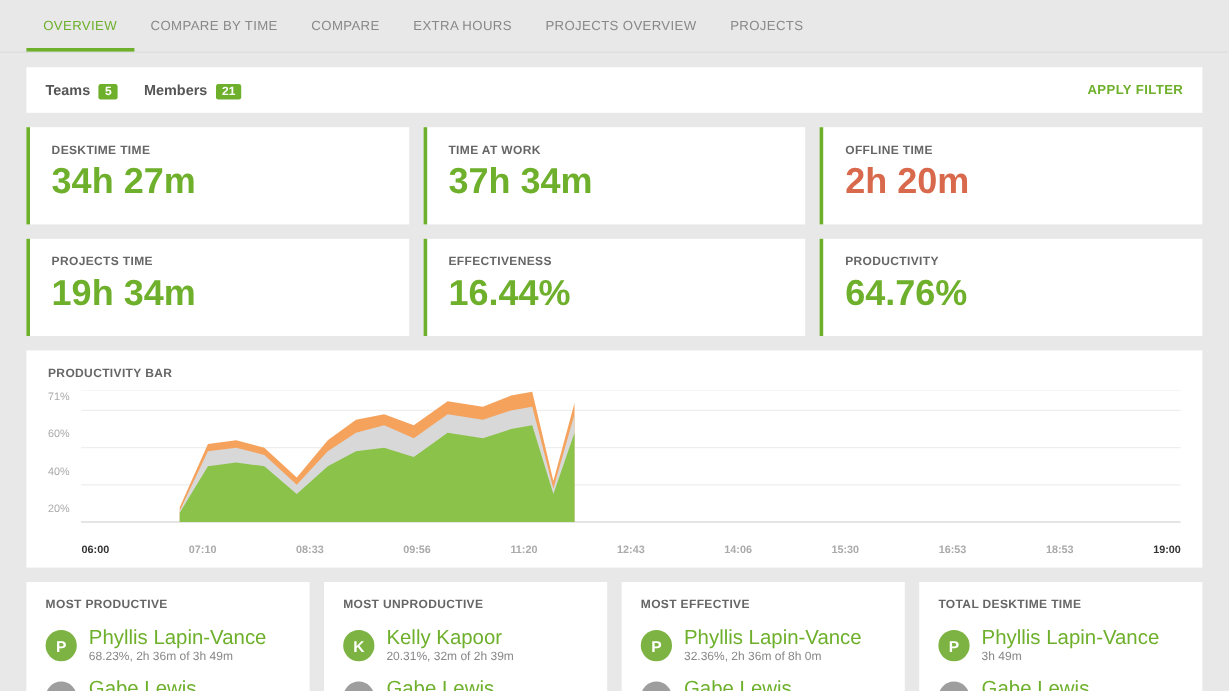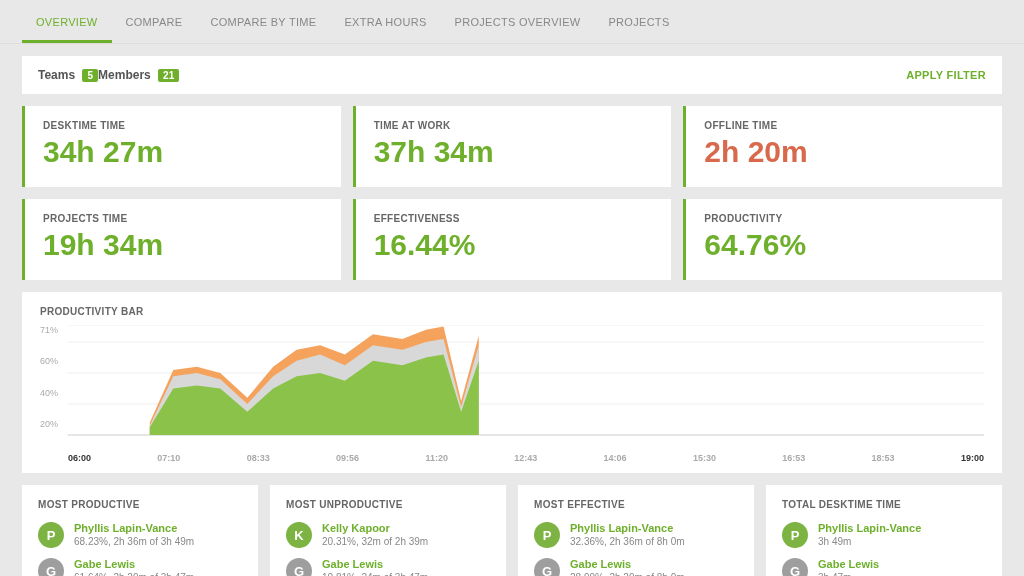--- a/index.html
+++ b/index.html
@@ -2,21 +2,21 @@
 <html><head>
 <meta charset="utf-8">
 <style>
 * { margin: 0; padding: 0; box-sizing: border-box; }
 body { font-family: -apple-system, BlinkMacSystemFont, "Segoe UI", Arial, sans-serif; background: #e8e8e8; font-size: 13px; color: #555; }
 .page { width: 1024px; height: 576px; background: #e8e8e8; overflow: hidden; }
 .tabs { display: flex; gap: 0; padding: 0 22px; border-bottom: 1px solid #ddd; }
 .tab { padding: 16px 14px 12px 14px; font-size: 11px; font-weight: 400; color: #888; letter-spacing: 0.3px; cursor: pointer; border-bottom: 3px solid transparent; }
 .tab.active { color: #6eb02c; border-bottom-color: #6eb02c; }
 .filter-bar { background: #fff; margin: 12px 22px 0 22px; padding: 12px 16px; display: flex; align-items: center; }
-.filter-left { display: flex; flex: 1; }
+.filter-left { display: flex; gap: 22px; flex: 1; }
 .filter-item { font-size: 12px; font-weight: 600; color: #555; }
 .badge { background: #6eb02c; color: #fff; font-size: 10px; font-weight: 700; padding: 1px 5px; border-radius: 2px; margin-left: 4px; }
 .apply-filter { color: #6eb02c; font-weight: 700; font-size: 11px; letter-spacing: 0.3px; cursor: pointer; }
 .metrics { display: grid; grid-template-columns: 1fr 1fr 1fr; gap: 12px; margin: 12px 22px 0 22px; }
 .metric-card { background: #fff; padding: 14px 18px 18px 18px; border-left: 3px solid #6eb02c; }
 .metric-label { font-size: 10px; font-weight: 700; color: #666; letter-spacing: 0.3px; margin-bottom: 4px; }
 .metric-value { font-size: 30px; font-weight: 700; color: #6eb02c; }
 .metric-value.red { color: #d9694c; }
 .chart-card { background: #fff; margin: 12px 22px 0 22px; padding: 14px 18px 10px 18px; }
 .chart-title { font-size: 10px; font-weight: 700; color: #666; letter-spacing: 0.3px; margin-bottom: 8px; }
@@ -26,31 +26,31 @@
 .x-labels { display: flex; justify-content: space-between; font-size: 9px; color: #333; font-weight: 700; padding: 4px 0 0 28px; }
 .x-labels span.light { color: #aaa; font-weight: 700; }
 .lists { display: grid; grid-template-columns: 1fr 1fr 1fr 1fr; gap: 12px; margin: 12px 22px 0 22px; }
 .list-card { background: #fff; padding: 14px 16px; }
 .list-title { font-size: 10px; font-weight: 700; color: #666; letter-spacing: 0.3px; margin-bottom: 12px; }
 .list-row { display: flex; align-items: center; gap: 10px; margin-bottom: 10px; }
 .avatar { width: 26px; height: 26px; border-radius: 50%; display: flex; align-items: center; justify-content: center; color: #fff; font-weight: 700; font-size: 13px; flex-shrink: 0; }
 .av-p { background: #7cb342; }
 .av-g { background: #9e9e9e; }
 .av-k { background: #7cb342; }
-.person-name { color: #6eb02c; font-weight: 700; font-size: 11px; line-height: 1.2; }
+.person-name { color: #6eb02c; font-weight: 400; font-size: 17px; line-height: 1.2; }
 .person-sub { color: #888; font-size: 10px; line-height: 1.2; }
 </style>
 </head>
 <body>
 
 <div class="page">
   <div class="tabs" id="tabs">
       <div class="tab active">OVERVIEW</div>
+      <div class="tab">COMPARE BY TIME</div>
       <div class="tab">COMPARE</div>
-      <div class="tab">COMPARE BY TIME</div>
       <div class="tab">EXTRA HOURS</div>
       <div class="tab">PROJECTS OVERVIEW</div>
       <div class="tab">PROJECTS</div>
     </div>
 
   <div class="filter-bar">
     <div class="filter-left">
       <div class="filter-item">
         <span>Teams</span>
         <span class="badge">5</span>

